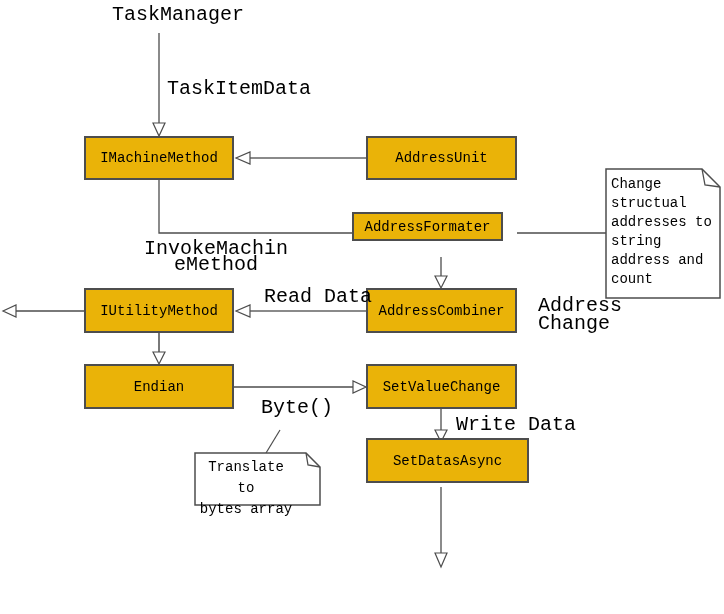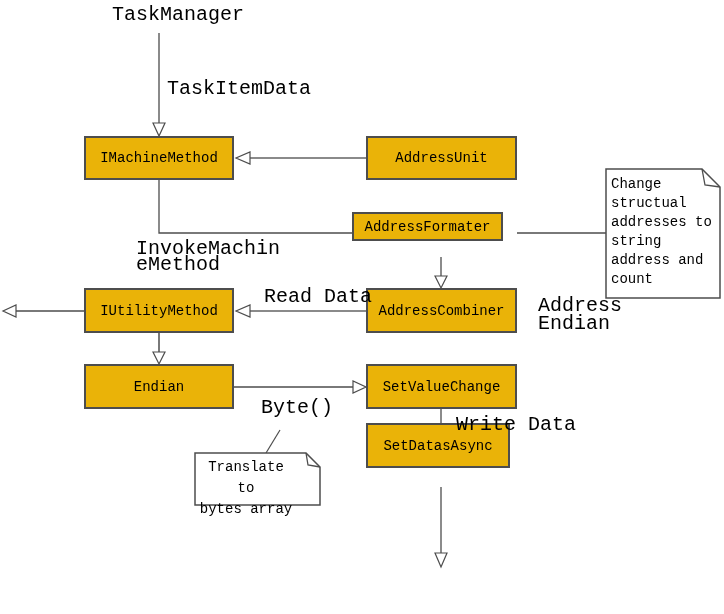--- a/index.html
+++ b/index.html
@@ -21,21 +21,21 @@
     font-size:14px;
     white-space:nowrap;
   }
   .lbl{
     position:absolute;
     font-size:20px;
     line-height:16px;
     white-space:pre-line;
     font-family:Liberation Mono, monospace;
   }
-  .lbl.center{}
+  .lbl.center{text-align:center;}
   .note-text{
     position:absolute;
     font-size:14px;
     line-height:19px;
     white-space:pre-line;
   }
   .note-text.center{text-align:center;line-height:21px;}
 </style>
 </head>
 <body>
@@ -99,32 +99,32 @@
   </div>
   <div class="box" style="left:84px;top:288px;width:150px;height:45px">
     <span>IUtilityMethod</span>
   </div>
   <div class="box" style="left:84px;top:364px;width:150px;height:45px">
     <span>Endian</span>
   </div>
   <div class="box" style="left:366px;top:364px;width:151px;height:45px">
     <span>SetValueChange</span>
   </div>
-  <div class="box" style="left:366px;top:423px;width:144px;height:45px">
+  <div class="box" style="left:366px;top:438px;width:163px;height:45px">
     <span>SetDatasAsync</span>
   </div>
 
   <div class="lbl" style="left:112px;top:7px">TaskManager</div>
 
   <div class="lbl" style="left:167px;top:81px">TaskItemData</div>
   <div class="lbl center" style="left:136px;top:241px;width:160px">InvokeMachin
 eMethod</div>
   <div class="lbl" style="left:264px;top:289px">Read Data</div>
   <div class="lbl" style="left:538px;top:297px;line-height:18px">Address
-Endian</div>
+Change</div>
   <div class="lbl" style="left:261px;top:400px">Byte()</div>
   <div class="lbl" style="left:456px;top:417px">Write Data</div>
 
   <div class="note-text" style="left:611px;top:175px;width:105px">Change
 structual
 addresses to
 string
 address and
 count</div>
   <div class="note-text center" style="left:197px;top:457px;width:98px">Translate to

